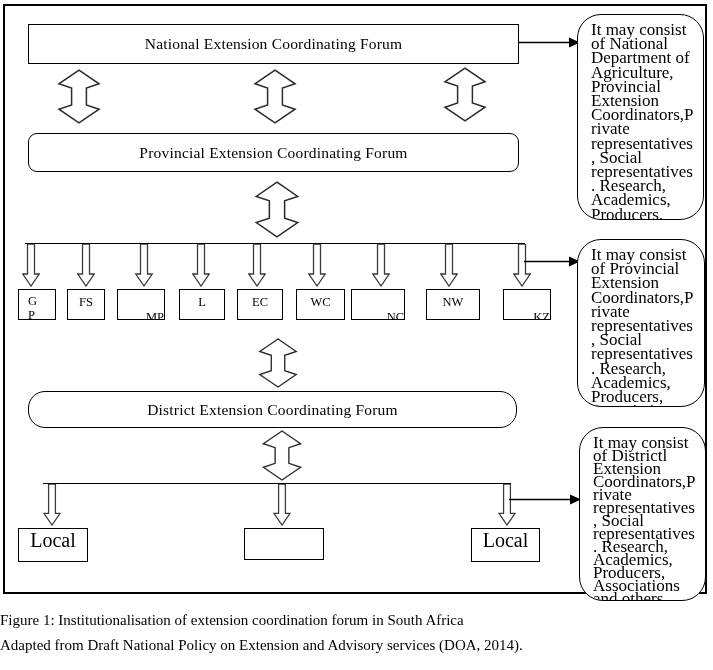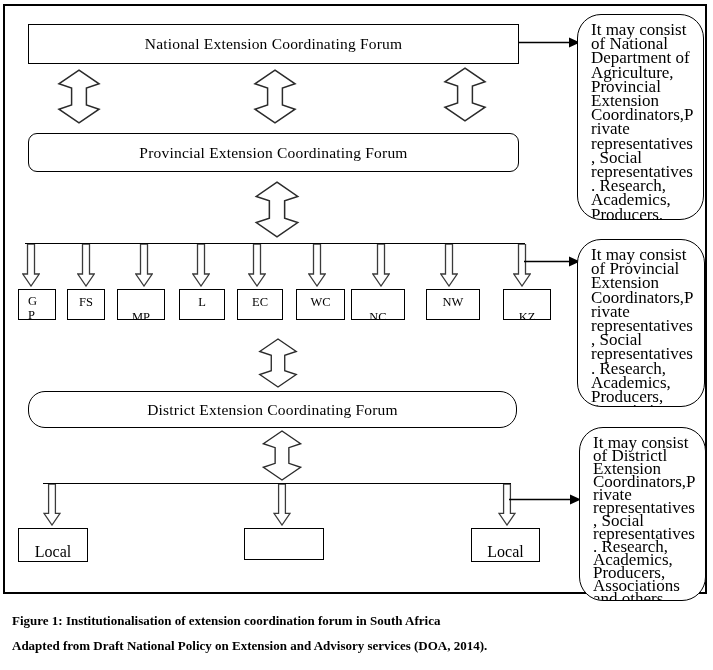--- a/index.html
+++ b/index.html
@@ -33,36 +33,36 @@
   .hline{position:absolute;border-top:1.6px solid #000;}
   #prov-line{left:20px;top:237px;width:500px;}
   #local-line{left:38px;top:477px;width:468px;}
 
   .pbox{
     position:absolute;top:283px;height:31px;border:1.5px solid #000;background:#fff;
     font-size:12.5px;overflow:hidden;text-align:center;box-sizing:border-box;
   }
   .pbox .lbl{display:block;}
   .pv-mid .lbl{padding-top:5px;}
-  .pv-low .lbl{padding-top:20px;}
+  .pv-low .lbl{padding-top:20px;text-align:right;}
   .pv-gp{text-align:left;}
   .pv-gp .lbl{white-space:pre-line;padding:4px 0 0 9px;line-height:14px;}
 
   .lbox{
     position:absolute;top:522px;height:32px;border:1.5px solid #000;background:#fff;
-    display:flex;align-items:flex-end;justify-content:center;font-size:16px;
+    display:flex;align-items:flex-start;justify-content:center;font-size:20px;
   }
   #local-left{left:13px;width:68px;}
   #local-middle{left:239px;width:78px;height:30px;}
   #local-right{left:466px;width:67px;}
 
   .arr{position:absolute;}
   .caption{
-    position:absolute;left:12px;top:608px;width:700px;
-    font-weight:bold;font-size:13px;line-height:25px;
+    position:absolute;left:0;top:608px;width:700px;
+    font-weight:normal;font-size:15px;line-height:25px;
     font-family:"Liberation Serif","DejaVu Serif",serif;
   }
 </style>
 </head>
 <body>
 
 <div id="stage">
   <div id="frame">
 
     <div class="fbox" id="box-national">

